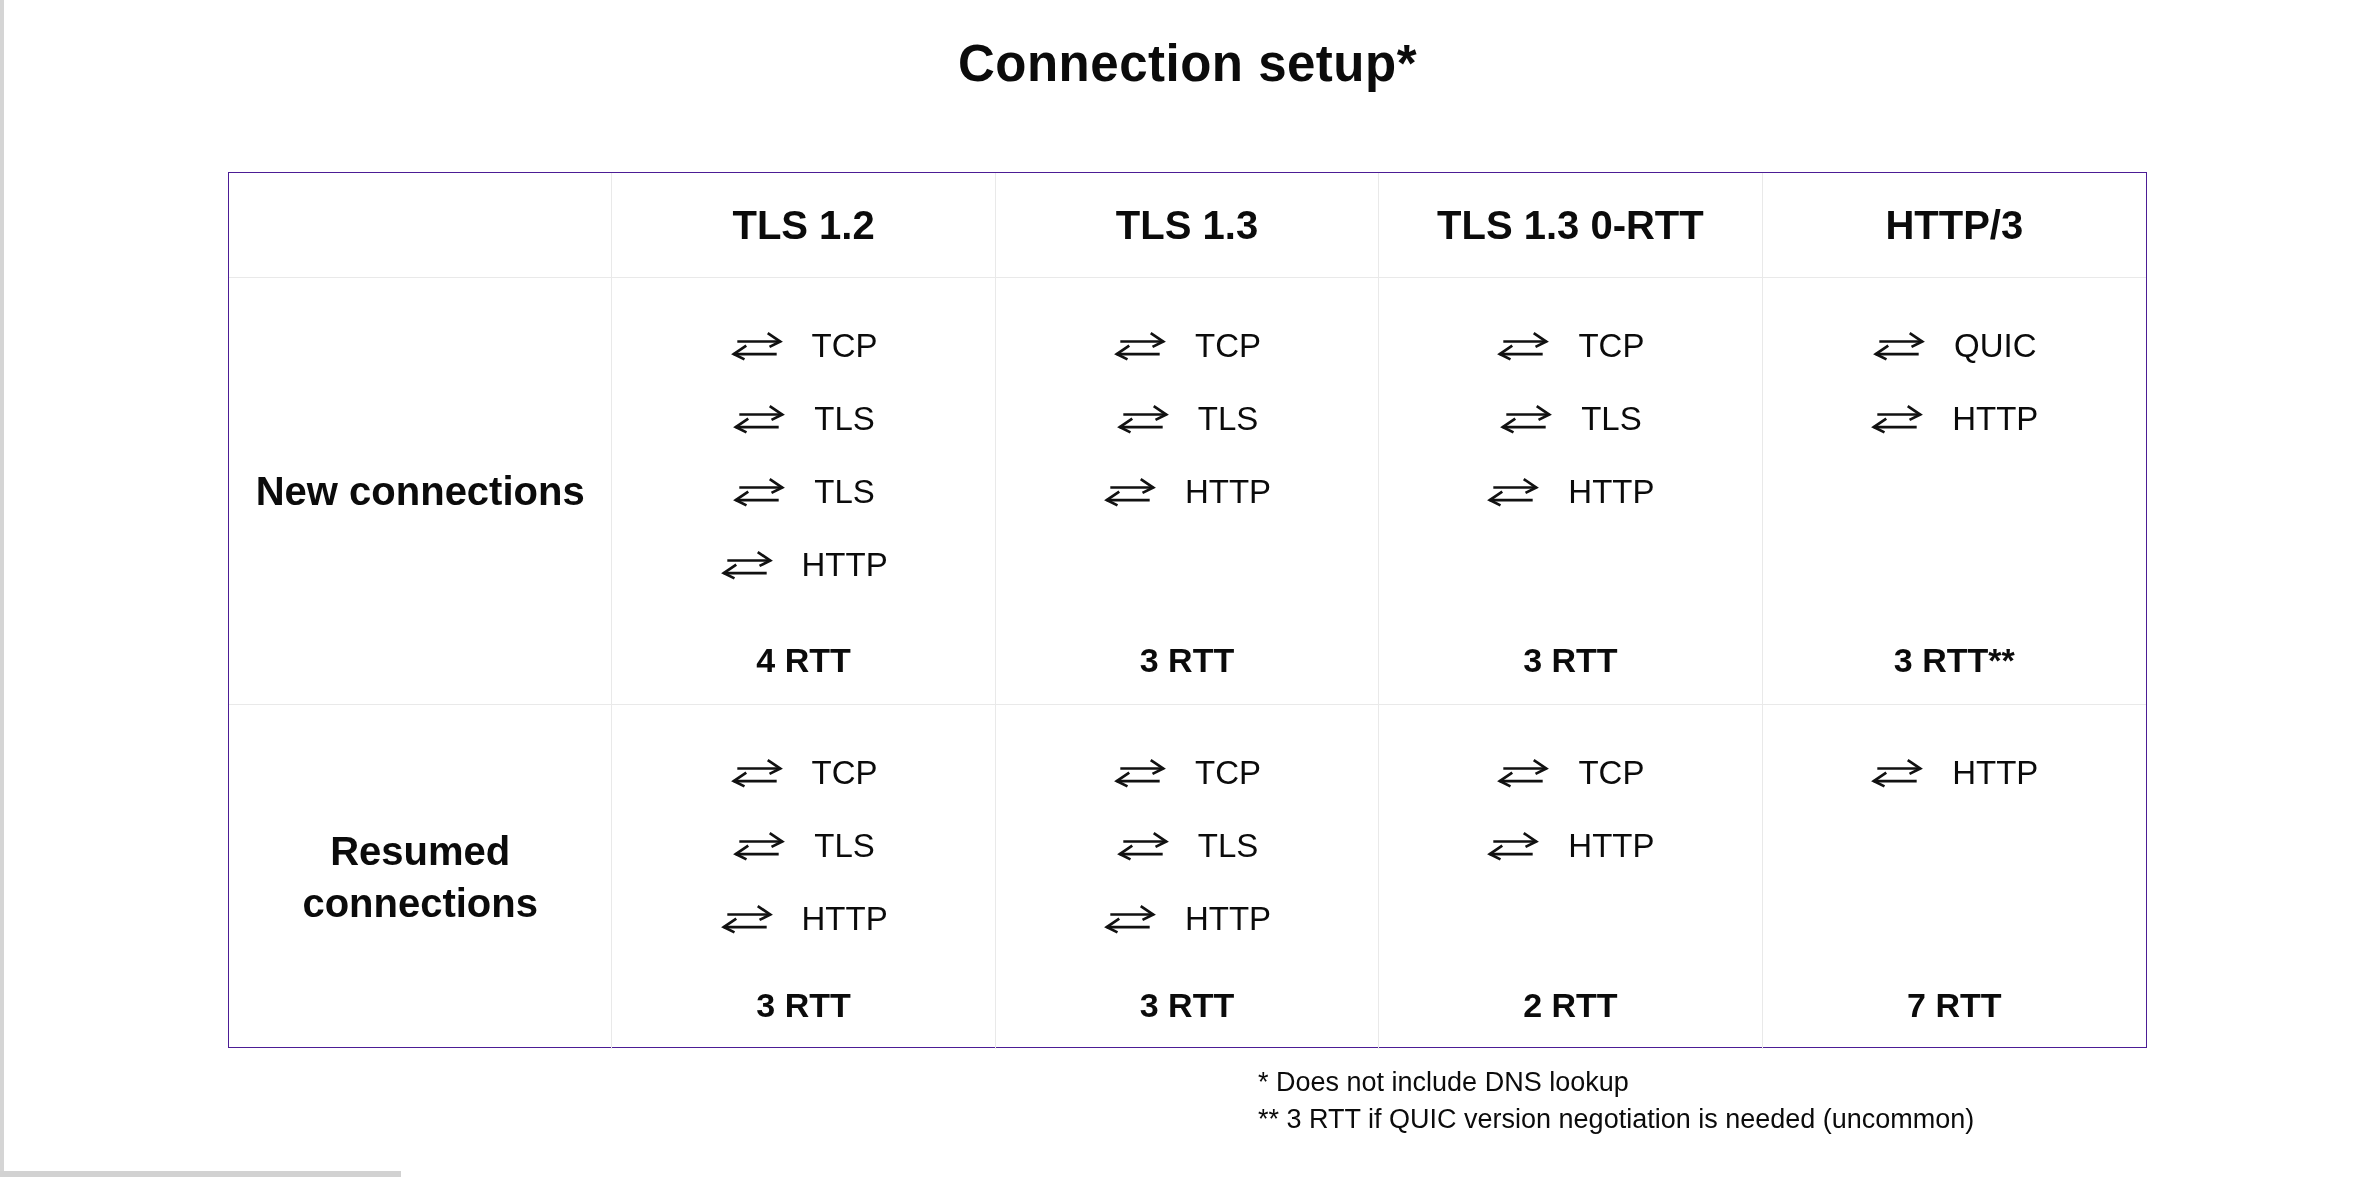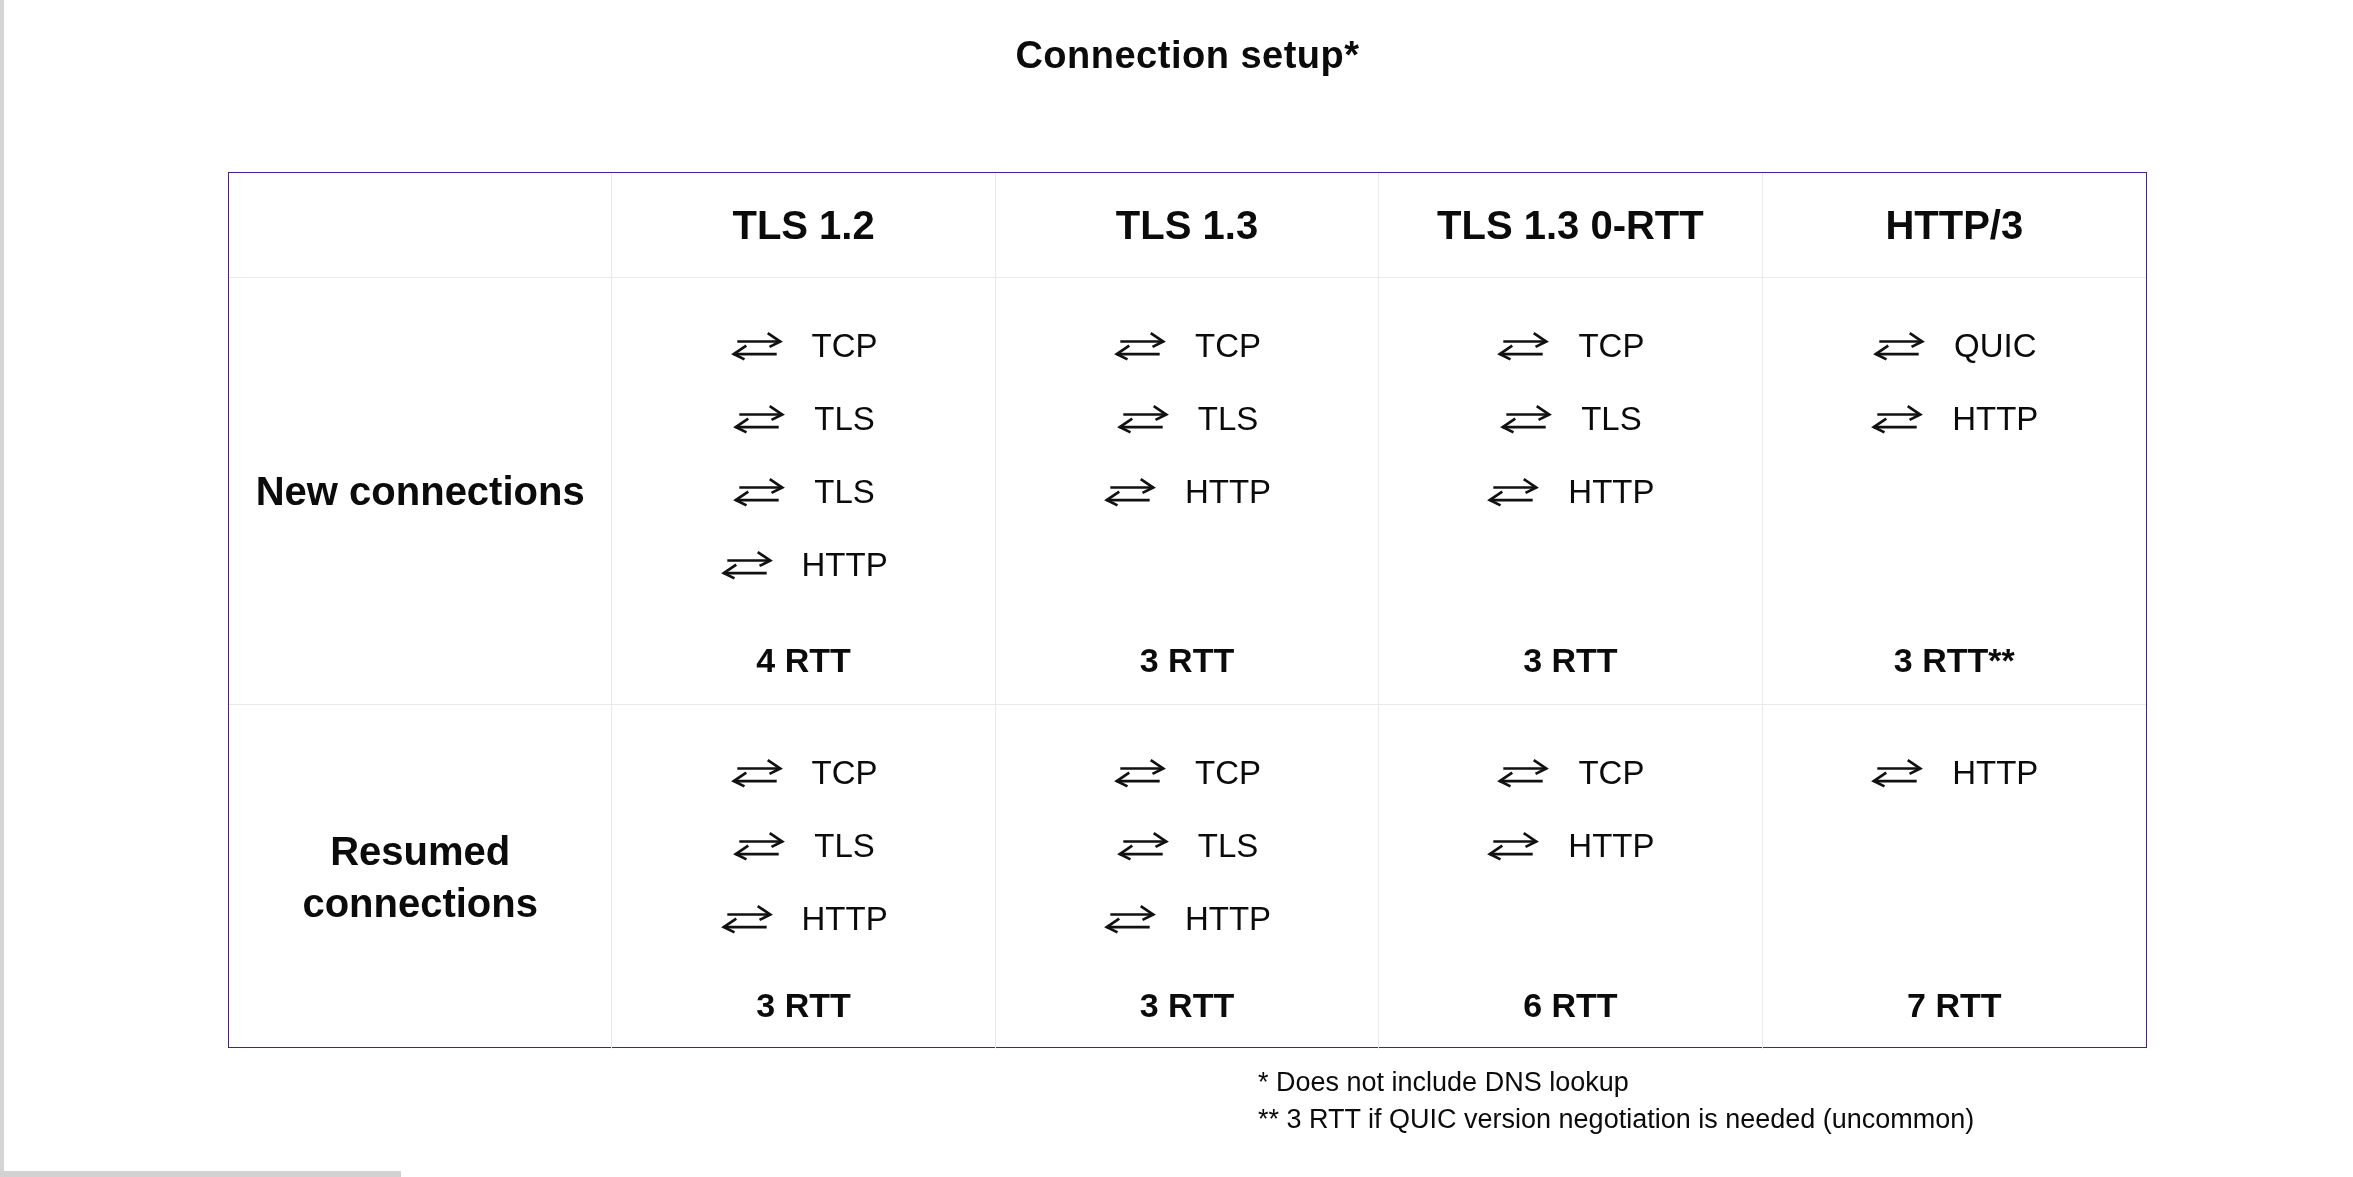--- a/index.html
+++ b/index.html
@@ -6,21 +6,21 @@
   body{
     width:2353px;height:1177px;position:relative;overflow:hidden;
     background:#ffffff;color:#0b0b0b;
     font-family:"Liberation Sans", sans-serif;
   }
   .edge-left{position:absolute;left:0;top:0;width:4px;height:1177px;background:#d5d5d5}
   .hscroll{position:absolute;left:0;bottom:0;width:401px;height:6px;background:#d2d2d2}
 
   .title{
     position:absolute;left:228px;top:34px;width:1919px;
-    text-align:center;font-size:38px;font-weight:bold;letter-spacing:.5px;
+    text-align:center;font-size:51px;font-weight:bold;letter-spacing:.5px;
   }
 
   .tbl{
     position:absolute;left:228px;top:172px;width:1919px;height:876px;
     display:grid;grid-template-columns:repeat(5,1fr);
     grid-template-rows:105px 427px 344px;
     border:1px solid #4c1d95;box-sizing:border-box;
   }
   .c{border-right:1px solid #e9e9e9;border-bottom:1px solid #e9e9e9;box-sizing:border-box;min-width:0}
   .c.last-col{border-right:none}
@@ -208,21 +208,21 @@
           <use href="#rt"></use>
         </svg>
       <span class="plabel">TCP</span>
     </div>
     <div class="step">
       <svg>
           <use href="#rt"></use>
         </svg>
       <span class="plabel">HTTP</span>
     </div>
-    <div class="rtt">6 RTT</div>
+    <div class="rtt">2 RTT</div>
   </div>
 
   <div class="c proto last-row last-col">
     <div class="step">
       <svg>
           <use href="#rt"></use>
         </svg>
       <span class="plabel">HTTP</span>
     </div>
     <div class="rtt">7 RTT</div>

